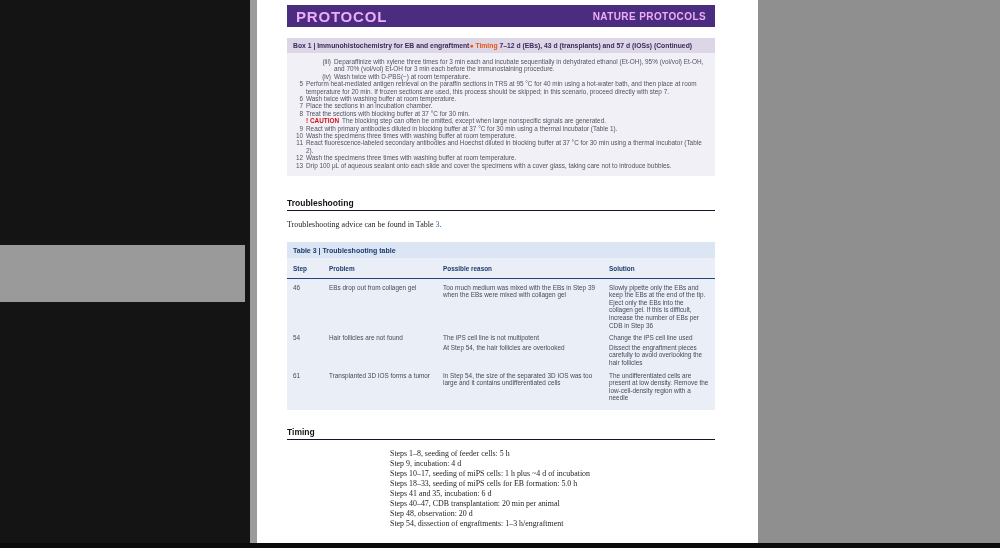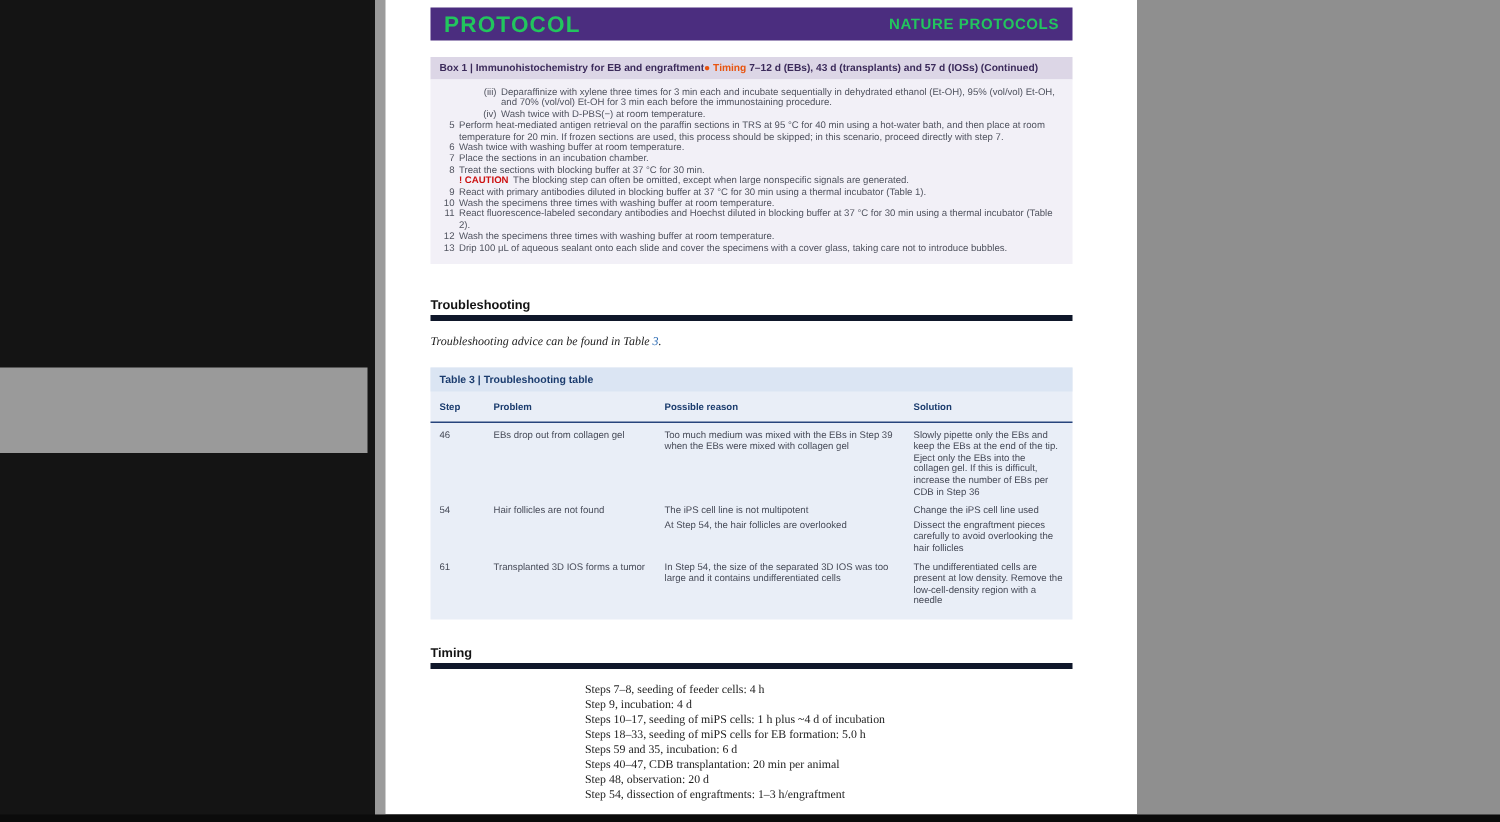--- a/index.html
+++ b/index.html
@@ -9,21 +9,21 @@
   .backdrop-left { position:absolute; left:0; top:0; width:252px; height:548px; background:#141414; }
   .backdrop-left-gray { position:absolute; left:0; top:245px; width:245px; height:57px; background:#9a9a9a; }
   .backdrop-right { position:absolute; left:758px; top:0; width:242px; height:548px; background:#8f8f8f; }
   .backdrop-bottom { position:absolute; left:0; top:543px; width:1000px; height:5px; background:#0b0b0b; z-index:5; }
 
   .page { position:absolute; left:250px; top:0; width:508px; height:543px; background:#ffffff;
           border-left:7px solid #9b9b9b; overflow:hidden; }
   .content { width:428px; margin-left:30px; }
 
   
-  .banner { margin-top:5px; height:22px; background:#4b2d7f; color:#22c55e;
+  .banner { margin-top:5px; height:22px; background:#4b2d7f; color:#f0abfc;
             display:flex; align-items:center; justify-content:space-between; padding:0 9px; }
   .banner-left { font-size:15px; font-weight:bold; letter-spacing:0.8px; }
   .banner-right { font-size:10px; font-weight:bold; letter-spacing:0.4px; }
 
   
   .box1 { margin-top:11px; }
   .box1-header { background:#dcd6e6; color:#3b2a5a; font-size:6.8px; font-weight:bold;
                  padding:4px 6px 3px 6px; line-height:8px; }
   .box1-header .timing { color:#e8540f; }
   .box1-body { background:#f2f0f7; color:#50535f; font-size:6.4px; line-height:7.4px;
@@ -31,23 +31,23 @@
   .bstep { display:flex; }
   .bstep .bnum { flex:0 0 10px; text-align:right; margin-right:3px; }
   .bstep.sub { padding-left:24px; }
   .bstep.sub .bnum { flex:0 0 14px; }
   .cautionline { padding-left:13px; }
   .cautionlabel { color:#cc1111; font-weight:bold; margin-right:3px; }
 
   
   .sec { font-family:"Liberation Serif", serif; color:#1d1d1d; }
   .secheading { font-family:"Liberation Sans", sans-serif; font-weight:bold; font-size:8.5px;
-                color:#141414; border-bottom:4px solid #0f172a; padding-bottom:2px; }
+                color:#141414; border-bottom:1px solid #0f172a; padding-bottom:2px; }
   .ts-heading { margin-top:22px; }
-  .ts-intro { font-size:8px; margin-top:9px;font-style:italic; }
+  .ts-intro { font-size:8px; margin-top:9px; }
   .link3 { color:#2e6db5; cursor:pointer; }
 
   
   .table3 { margin-top:13px; background:#e9eef7; padding-bottom:8px; }
   .t3title { background:#dbe5f3; color:#1b3c6e; font-weight:bold; font-size:7px;
              padding:5px 6px 4px 6px; }
   .t3row { display:grid; grid-template-columns:28px 106px 158px 1fr; column-gap:8px;
            padding:0 6px; font-size:6.4px; line-height:7.6px; color:#474b58; }
   .t3head { font-weight:bold; color:#1b3c6e; padding-top:7px; padding-bottom:5px;
             border-bottom:1px solid #27447c; margin:0 0 0 0; }
@@ -164,25 +164,25 @@
       <div class="t3row body">
         <div>61</div>
         <div>Transplanted 3D IOS forms a tumor</div>
         <div>In Step 54, the size of the separated 3D IOS was too large and it contains undifferentiated cells</div>
         <div>The undifferentiated cells are present at low density. Remove the low-cell-density region with a needle</div>
       </div>
     </div>
 
     <div class="secheading timing-heading">Timing</div>
     <div class="sec timing-list">
-      <div>Steps 7–8, seeding of feeder cells: 4 h</div>
+      <div>Steps 1–8, seeding of feeder cells: 5 h</div>
       <div>Step 9, incubation: 4 d</div>
       <div>Steps 10–17, seeding of miPS cells: 1 h plus ~4 d of incubation</div>
       <div>Steps 18–33, seeding of miPS cells for EB formation: 5.0 h</div>
-      <div>Steps 59 and 35, incubation: 6 d</div>
+      <div>Steps 41 and 35, incubation: 6 d</div>
       <div>Steps 40–47, CDB transplantation: 20 min per animal</div>
       <div>Step 48, observation: 20 d</div>
       <div>Step 54, dissection of engraftments: 1–3 h/engraftment</div>
 
     </div>
 
   </div>
 </div>
 
 </body></html>

